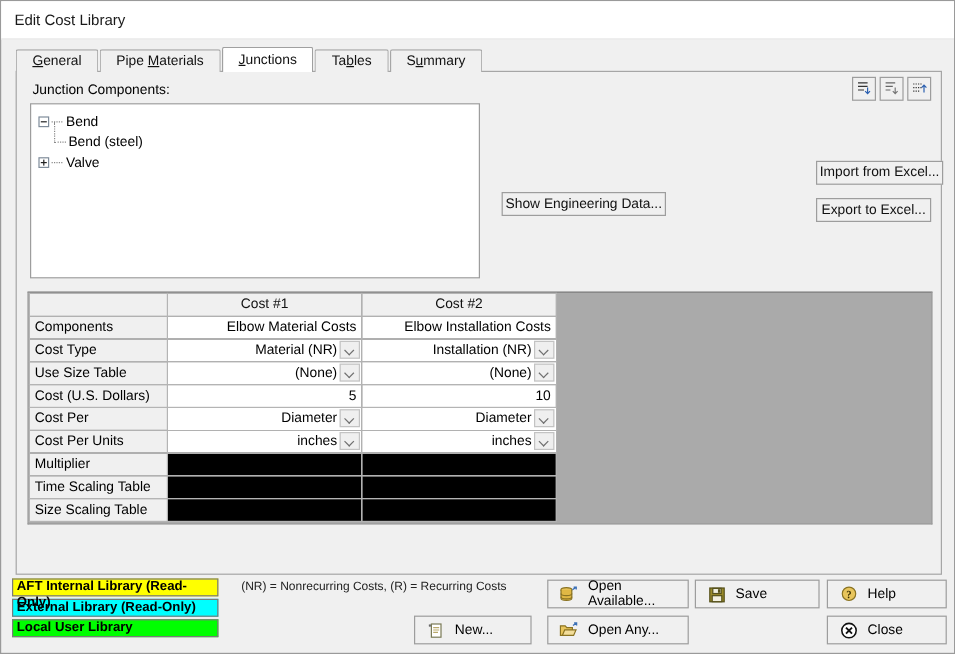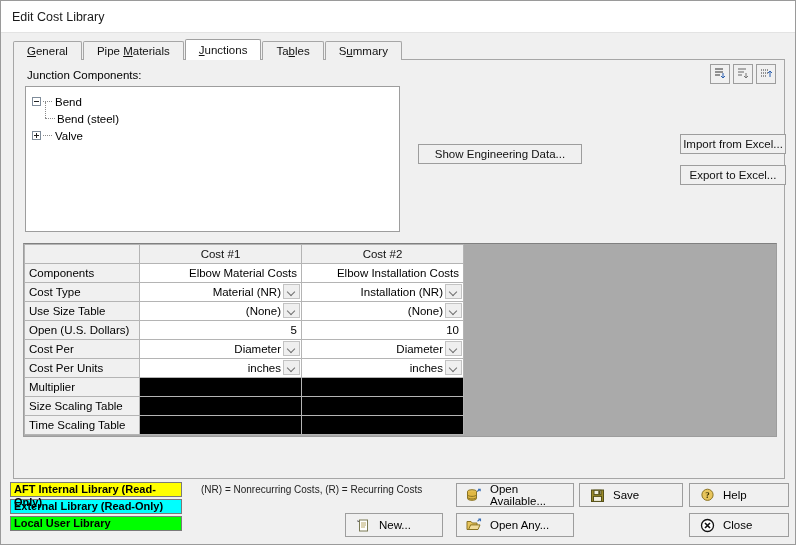--- a/index.html
+++ b/index.html
@@ -51,23 +51,23 @@
   .dots{width:9px;height:1px;border-top:1px dotted #8a8a8a;margin-right:3px;flex:0 0 auto;}
   .childdash{position:absolute;left:13px;top:8px;width:10px;height:1px;border-top:1px dotted #8a8a8a;}
   .childvert{position:absolute;left:13px;top:-8px;height:16px;width:1px;border-left:1px dotted #8a8a8a;}
 
   
   .btn{box-sizing:border-box;background:#f0f0f0;border:1px solid #9d9d9d;
     font-family:inherit;font-size:11.5px;color:#111;display:flex;
     align-items:center;justify-content:center;cursor:default;}
   .btn.disabled{color:#a0a0a0;}
 
-  #show-eng{position:absolute;left:404px;top:84px;width:164px;height:20px;}
+  #show-eng{position:absolute;left:404px;top:100px;width:137px;height:20px;}
   #import-excel{position:absolute;left:666px;top:74px;width:106px;height:20px;}
-  #export-excel{position:absolute;left:666px;top:105px;width:106px;height:20px;}
+  #export-excel{position:absolute;left:666px;top:105px;width:96px;height:20px;}
 
   .current{position:absolute;left:404px;top:196px;font-size:11.5px;}
   #new-cost{position:absolute;left:404px;top:213px;width:110px;height:21px;}
   #delete-cost{position:absolute;left:520px;top:213px;width:110px;height:21px;}
 
   
   .gridwrap{position:absolute;left:9px;top:183px;width:754px;height:194px;
     box-sizing:border-box;background:#aaaaaa;border:1px solid #9d9d9d;
     border-top:1px solid #808080;}
   table.grid{border-collapse:collapse;table-layout:fixed;}
@@ -222,21 +222,21 @@
                 </span>
             </td>
             <td class="combocell">
               <span>(None)</span>
               <span class="arrowbtn">
                   <span class="chev"></span>
                 </span>
             </td>
           </tr>
           <tr>
-            <td class="rowhdr">Open (U.S. Dollars)</td>
+            <td class="rowhdr">Cost (U.S. Dollars)</td>
             <td class="val">5</td>
             <td class="val">10</td>
           </tr>
           <tr>
             <td class="rowhdr">Cost Per</td>
             <td class="combocell">
               <span>Diameter</span>
               <span class="arrowbtn">
                   <span class="chev"></span>
                 </span>
@@ -262,26 +262,26 @@
                   <span class="chev"></span>
                 </span>
             </td>
           </tr>
           <tr>
             <td class="rowhdr">Multiplier</td>
             <td class="black"></td>
             <td class="black"></td>
           </tr>
           <tr>
+            <td class="rowhdr">Time Scaling Table</td>
+            <td class="black"></td>
+            <td class="black"></td>
+          </tr>
+          <tr>
             <td class="rowhdr">Size Scaling Table</td>
-            <td class="black"></td>
-            <td class="black"></td>
-          </tr>
-          <tr>
-            <td class="rowhdr">Time Scaling Table</td>
             <td class="black"></td>
             <td class="black"></td>
           </tr>
         </tbody>
       </table>
     </div>
 
   </div>
 
   <div class="legend">

